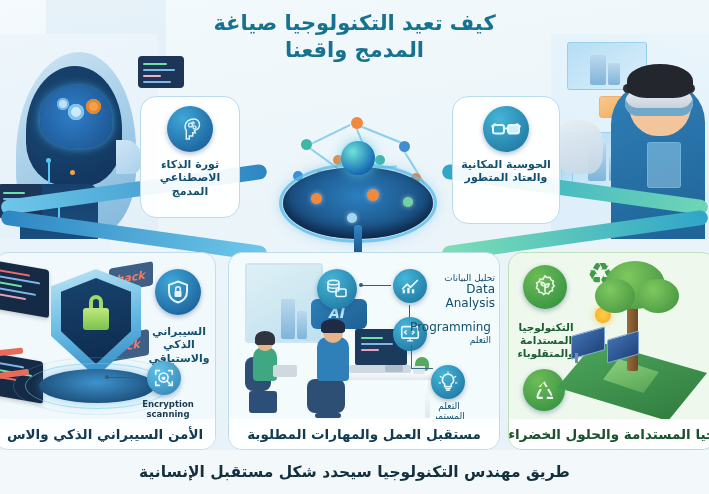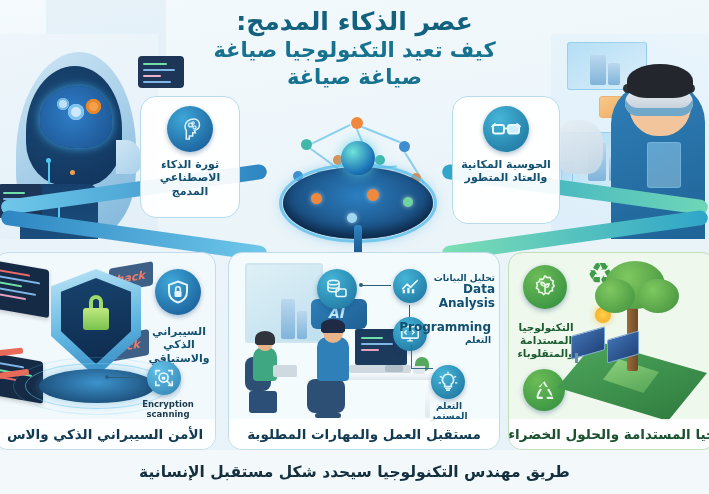--- a/index.html
+++ b/index.html
@@ -159,21 +159,21 @@
   .person-body{position:absolute;border-radius:10px 10px 4px 4px;}
   .chair{position:absolute;background:#2c4f73;border-radius:8px;}
   .laptop{position:absolute;background:#cfd9e0;border-radius:2px;}
   .screen{position:absolute;background:#1b3a5c;border-radius:2px;}
   .aibub{position:absolute;left:82px;top:46px;width:56px;height:30px;border-radius:6px;
     background:linear-gradient(140deg,#2e7fb8,#1e5f93);}
   .aibub:after{content:"";position:absolute;left:12px;bottom:-7px;width:0;height:0;
     border-left:8px solid transparent;border-right:8px solid transparent;border-top:8px solid #1e5f93;}
   .ai-txt{position:absolute;left:18px;top:6px;font-size:14px;font-weight:bold;color:#bfe9fb;font-style:italic;text-align:right;}
   .plant{position:absolute;width:14px;height:14px;background:#57a85f;border-radius:50% 50% 30% 30%;}
-  .co-txt{font-size:9px;font-weight:bold;color:#124f70;line-height:1.15;text-align:right;}
+  .co-txt{font-size:9px;font-weight:normal;color:#124f70;line-height:1.15;text-align:right;}
   .co-txt .en{font-size:12px;}
   .conn{position:absolute;border-left:1.3px solid #3a6b86;border-bottom:1.3px solid #3a6b86;}
   .conn-dot{position:absolute;width:4px;height:4px;border-radius:50%;background:#2c5f7d;}
 
   
   .tree-crown{position:absolute;border-radius:50%;background:radial-gradient(circle at 38% 32%,#7fc860,#3f8f3c);}
   .trunk{position:absolute;background:linear-gradient(90deg,#9a6b3c,#6e4a27);border-radius:2px;}
   .chipboard{position:absolute;left:48px;top:88px;width:150px;height:80px;
     background:linear-gradient(160deg,#4fa85c,#2e7a3e);
     clip-path:polygon(26% 0,100% 40%,74% 100%,0 58%);}
@@ -193,23 +193,22 @@
 </style>
 </head>
 <body>
 
 <div id="stage">
 
   <div class="hex-wm"></div>
   <div class="hex-wm2"></div>
 
   <div class="title-wrap">
-    <div class="t1">عصر الذكاء المدمج:</div>
     <div class="t2">كيف تعيد التكنولوجيا صياغة</div>
-    <div class="t2">صياغة صياغة</div>
+    <div class="t2">المدمج واقعنا</div>
   </div>
 
   <div class="illus" id="head-ill">
     <div class="face">
       <div class="face-inner">
         <div class="brain">
           <div class="gear g1"></div>
           <div class="gear g2"></div>
           <div class="gear g3"></div>
         </div>

